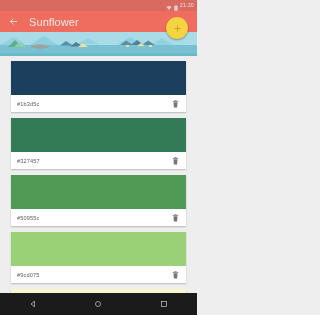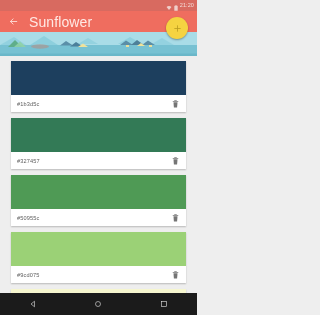--- a/index.html
+++ b/index.html
@@ -39,21 +39,21 @@
     padding-left:7px;
     flex:none;
     position:relative;
   }
   .back-btn {
     width:13px; height:13px;
     display:flex; align-items:center; justify-content:center;
     flex:none;
   }
   .appbar-title {
-    font-size:14px; color:#ffe9e4;
+    font-size:11px; color:#ffe9e4;
     margin-left:9px; letter-spacing:0.1px;
     white-space:nowrap;
   }
 
   
   .hero {
     height:24px;
     flex:none;
     position:relative;
     background:linear-gradient(#a8dbe6 0%, #a5d9e4 45%, #7cc4d4 46%, #74bfd0 100%);

